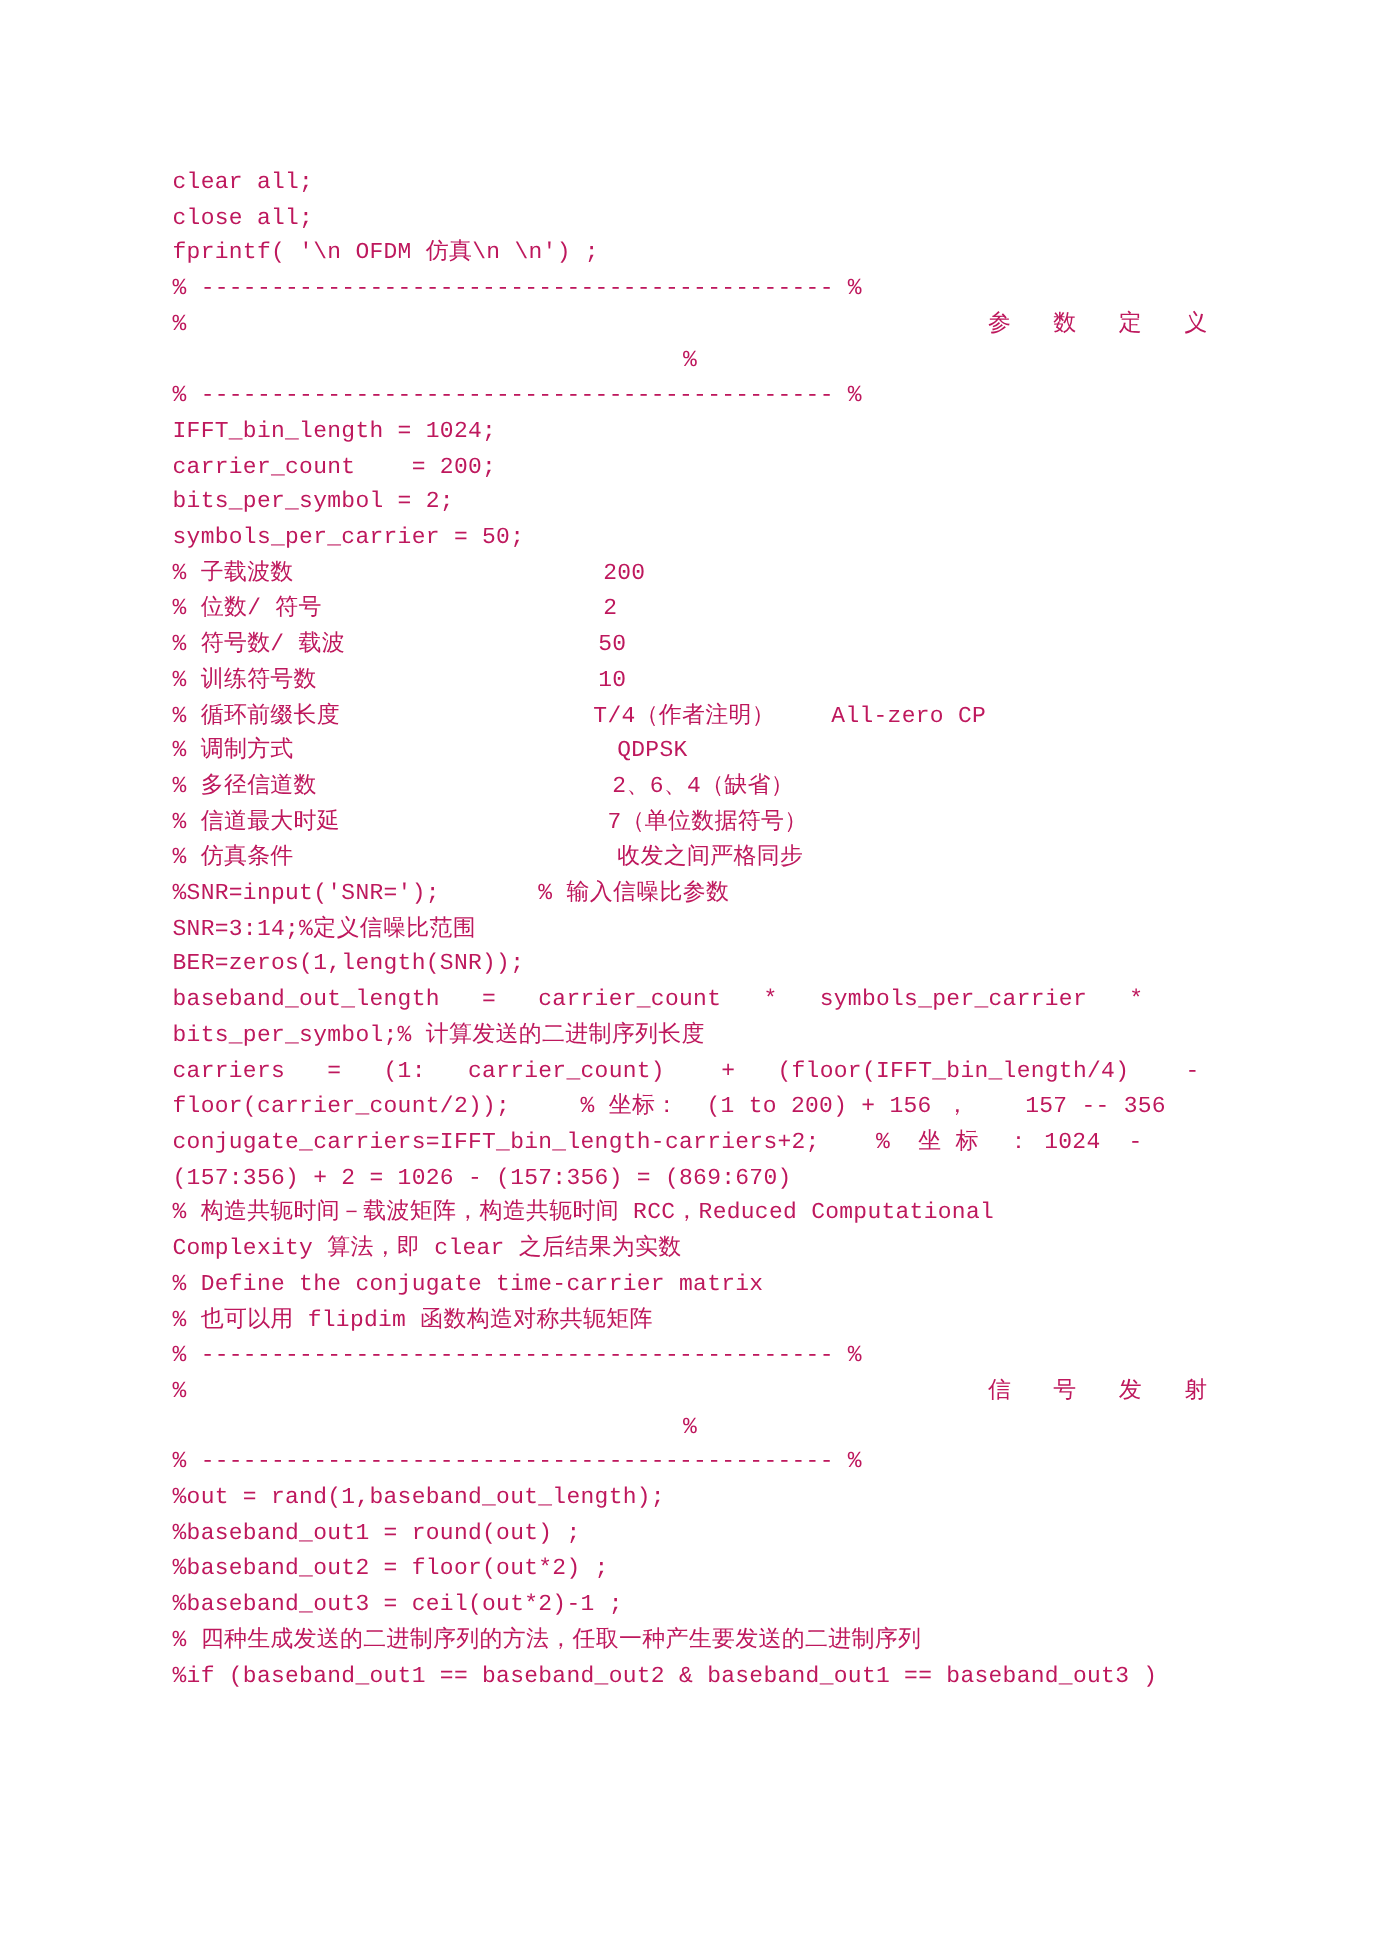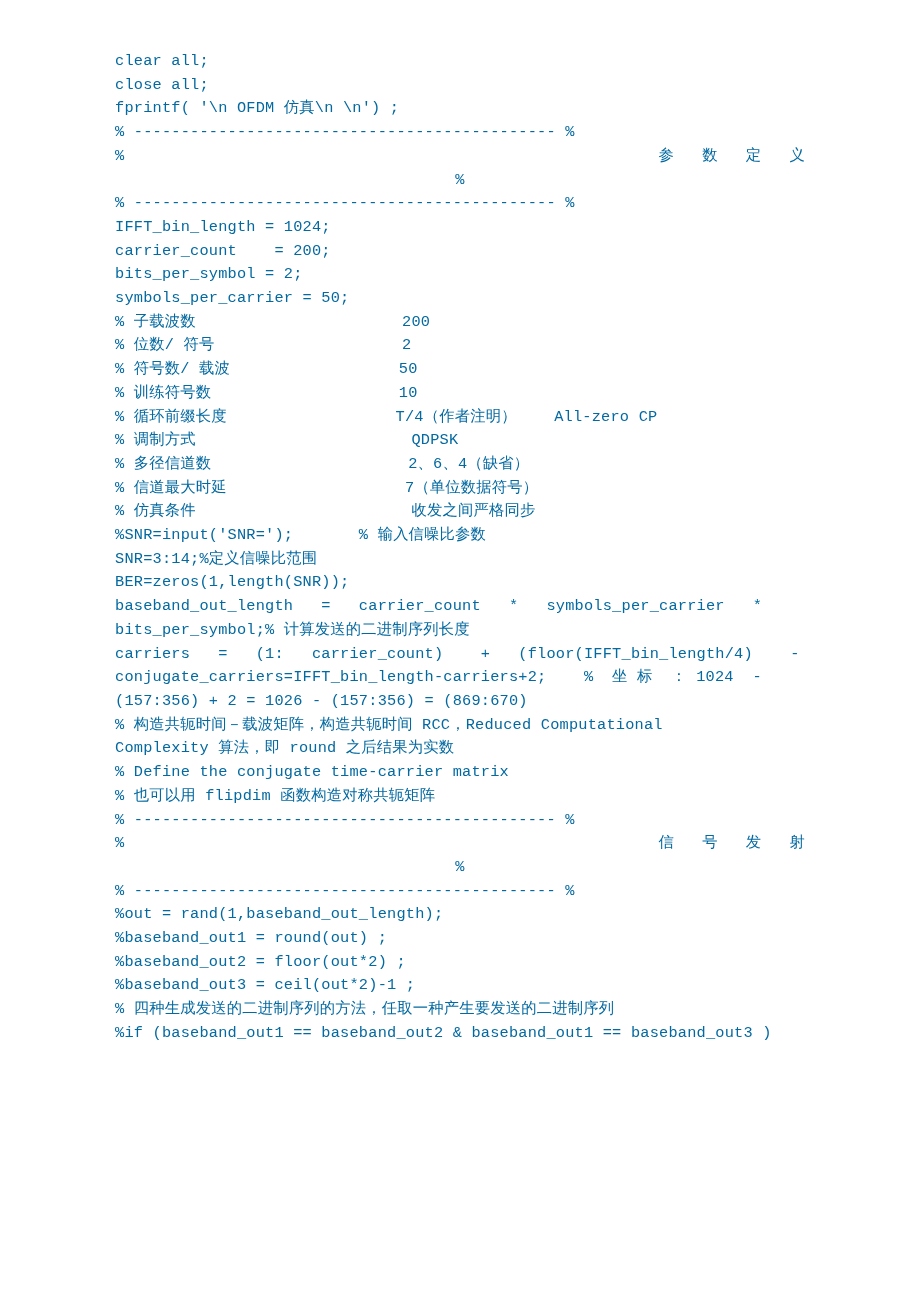--- a/index.html
+++ b/index.html
@@ -3,24 +3,24 @@
 <meta charset="utf-8">
 <style>
   body {
     margin: 0;
     padding: 0;
     background: #ffffff;
     font-family: "SimSun", "Courier New", monospace;
     width: 920px;
   }
   .page {
-    padding: 50px 115px 60px 115px;
+    padding: 110px 115px 60px 115px;
     font-size: 15.3px;
     line-height: 1.55;
-    color: #0369a1;
+    color: #be185d;
     letter-spacing: 0.2px;
   }
   .line {
     white-space: pre-wrap;
     word-break: break-all;
   }
   .justify {
     display: flex;
     justify-content: space-between;
     white-space: pre;
@@ -55,24 +55,25 @@
   <div class="line">% 调制方式                       QDPSK</div>
   <div class="line">% 多径信道数                     2、6、4（缺省）</div>
   <div class="line">% 信道最大时延                   7（单位数据符号）</div>
   <div class="line">% 仿真条件                       收发之间严格同步</div>
   <div class="line">%SNR=input('SNR=');       % 输入信噪比参数</div>
   <div class="line">SNR=3:14;%定义信噪比范围</div>
   <div class="line">BER=zeros(1,length(SNR));</div>
   <div class="line">baseband_out_length   =   carrier_count   *   symbols_per_carrier   *</div>
   <div class="line">bits_per_symbol;% 计算发送的二进制序列长度</div>
   <div class="line">carriers   =   (1:   carrier_count)    +   (floor(IFFT_bin_length/4)    -</div>
+  <div class="line">floor(carrier_count/2));     % 坐标：  (1 to 200) + 156 ，    157 -- 356</div>
   <div class="line">conjugate_carriers=IFFT_bin_length-carriers+2;    %  坐 标  ： 1024  -</div>
   <div class="line">(157:356) + 2 = 1026 - (157:356) = (869:670)</div>
   <div class="line">% 构造共轭时间－载波矩阵，构造共轭时间 RCC，Reduced Computational</div>
-  <div class="line">Complexity 算法，即 round 之后结果为实数</div>
+  <div class="line">Complexity 算法，即 clear 之后结果为实数</div>
   <div class="line">% Define the conjugate time-carrier matrix</div>
   <div class="line">% 也可以用 flipdim 函数构造对称共轭矩阵</div>
   <div class="line">% --------------------------------------------- %</div>
   <div class="justify">
     <span>%</span>
     <span>信   号   发   射</span>
   </div>
   <div class="center-percent">%</div>
   <div class="line">% --------------------------------------------- %</div>
   <div class="line">%out = rand(1,baseband_out_length);</div>

